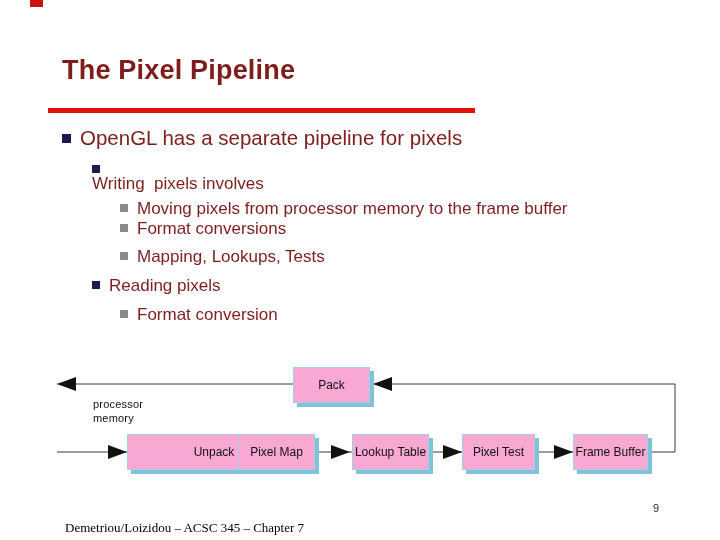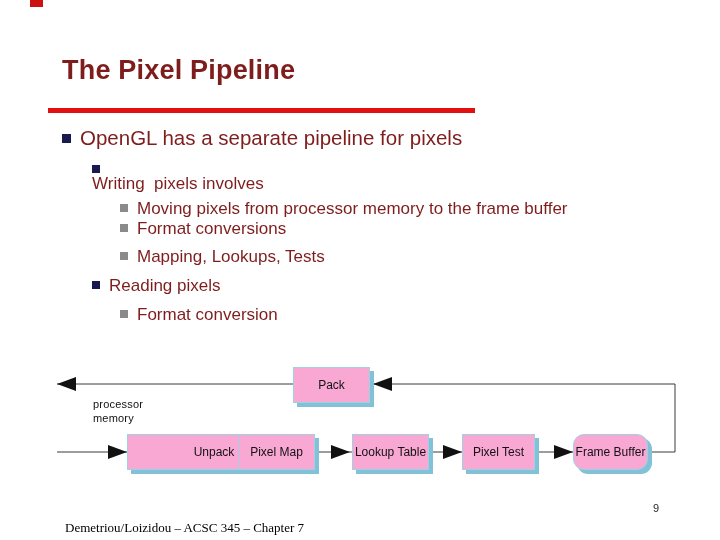--- a/index.html
+++ b/index.html
@@ -114,20 +114,20 @@
   </div>
   <div class="dbox" style="left:238px;top:434px;width:75px;">
     <span>Pixel Map</span>
   </div>
   <div class="dbox" style="left:352px;top:434px;width:75px;">
     <span>Lookup Table</span>
   </div>
   <div class="dbox" style="left:462px;top:434px;width:71px;">
     <span>Pixel Test</span>
   </div>
-  <div class="dbox" style="left:573px;top:434px;width:73px;border-radius:11px;">
+  <div class="dbox" style="left:573px;top:434px;width:73px;">
     <span>Frame Buffer</span>
   </div>
 
   <div class="footer">Demetriou/Loizidou – ACSC 345 – Chapter 7</div>
   <div class="page-number">9</div>
 
 </div>
 
 </body></html>

